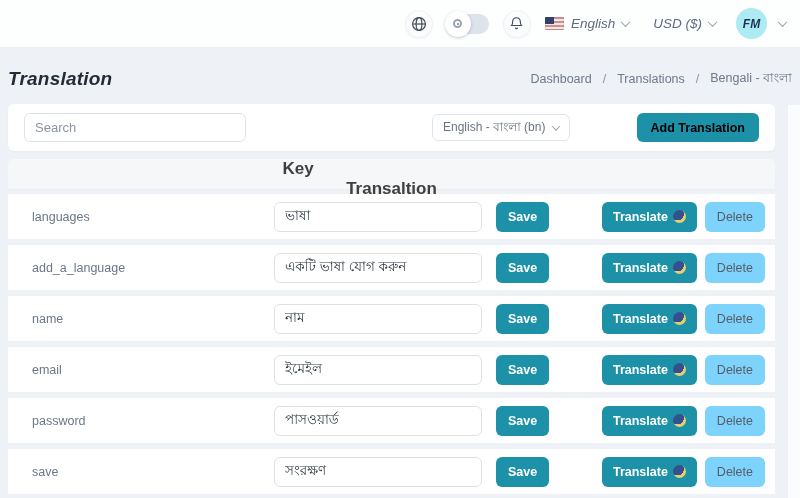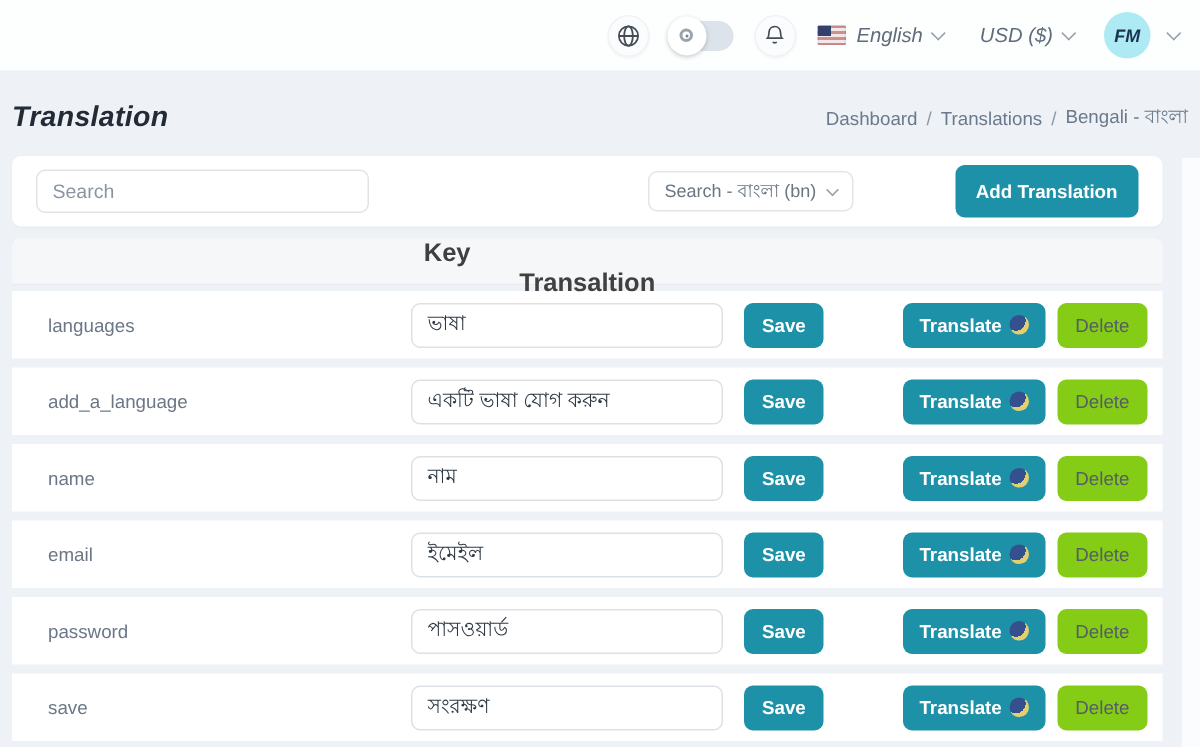--- a/index.html
+++ b/index.html
@@ -52,21 +52,21 @@
     color:#1a3353; font-size:12px; font-weight:bold;
     display:flex; align-items:center; justify-content:center; cursor:pointer;
   }
 
   
   .page-header {
     display:flex; align-items:center; justify-content:space-between;
     padding:20px 8px 14px 8px;
   }
   .page-title { font-size:19px; font-weight:bold; color:#232c36; letter-spacing:.2px;font-style:italic; }
-  .breadcrumb { font-size:12.5px; color:#6a7a8c; display:flex; gap:6px; align-items:center; }
+  .breadcrumb { font-size:12.5px; color:#6a7a8c; display:flex; gap:11px; align-items:center; }
   .breadcrumb .sep { color:#8b98a6; }
   .breadcrumb .crumb { cursor:pointer; }
 
   .content { padding:0 8px; }
   .cards { margin-right:17px; }
 
   
   .filter-card {
     background:#fff; border-radius:6px; height:47px;
     display:flex; align-items:center; padding:0 16px;
@@ -78,22 +78,22 @@
     font-family:inherit; background:#fff;
   }
   .search-input::placeholder { color:#8b95a1; }
   .lang-select {
     margin-left:186px; height:27px; border:1px solid #e1e5ea; border-radius:6px;
     background:#fff; display:flex; align-items:center; gap:8px;
     padding:0 10px; font-size:12px; color:#6b7683; cursor:pointer;
   }
   .lang-select .chev { width:6px; height:6px; }
   .add-btn {
-    margin-left:auto; height:35px; border:none; border-radius:6px;
-    background:var(--accent); color:#ffffff; font-size:12.5px; font-weight:bold;
+    margin-left:auto; height:29px; border:none; border-radius:6px;
+    background:var(--accent); color:#000000; font-size:12.5px; font-weight:bold;
     padding:0 14px; cursor:pointer; font-family:inherit;
   }
 
   
   .table { margin-top:8px; }
   .thead {
     height:31px; background:#f5f7f9; border-radius:5px 5px 0 0;
     border-bottom:1px solid #e9edf1;
     display:flex; align-items:center; font-size:17px; font-weight:bold; color:#404040;
     margin-bottom:4px;
@@ -111,21 +111,21 @@
     font-family:inherit; background:#fff;
   }
   .btn {
     height:30px; border:none; border-radius:6px; font-family:inherit;
     font-size:12.5px; cursor:pointer; display:inline-flex; align-items:center;
     justify-content:center;
   }
   .btn.save { background:var(--accent); color:#fff; font-weight:bold; padding:0 12px; margin-left:14px; }
   .actions { margin-left:auto; display:flex; gap:8px; margin-right:10px; }
   .btn.translate { background:var(--accent); color:#fff; font-weight:bold; padding:0 11px; gap:5px; }
-  .btn.delete { background:#84cc16; color:#555d66; padding:0 12px; }
+  .btn.delete { background:#7dd3fc; color:#555d66; padding:0 12px; }
   .emoji {
     width:13px; height:13px; border-radius:50%; overflow:hidden; color:transparent;
     background:radial-gradient(circle at 32% 30%, #35508f 0 52%, #e3cf6e 52% 100%);
     display:inline-block; flex:none; font-size:11px; line-height:13px;
   }
 
   
   .scroll-strip {
     position:fixed; right:0; top:105px; width:13px; height:393px;
     background:#fbfcfd; border-left:1px solid #eef0f3;
@@ -181,21 +181,21 @@
     <span class="crumb">Bengali - বাংলা</span>
   </div>
 </div>
 
 <div class="content">
 <div class="cards">
 
   <div class="filter-card">
     <input class="search-input" type="text" placeholder="Search" style="">
     <div class="lang-select">
-      <span>Search - বাংলা (bn)</span>
+      <span>English - বাংলা (bn)</span>
       <span class="chev"></span>
     </div>
     <button class="add-btn">Add Translation</button>
   </div>
 
   <div class="table">
     <div class="thead">
       <div class="col-key">Key</div>
       <div class="col-translation">Transaltion</div>
     </div>

